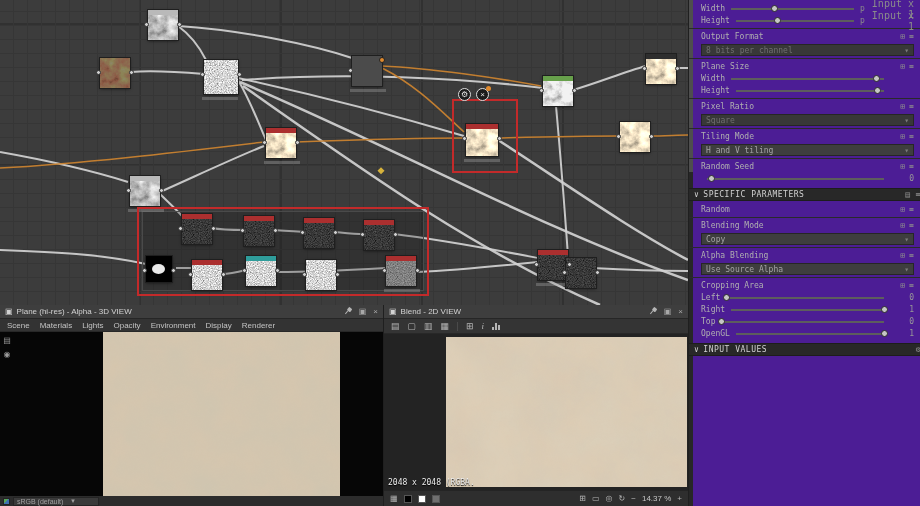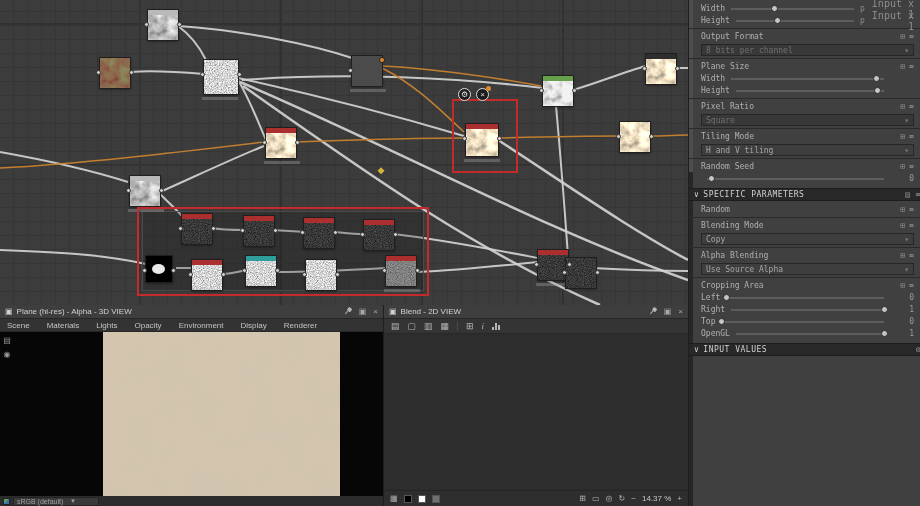--- a/index.html
+++ b/index.html
@@ -29,21 +29,21 @@
   .blobdot{position:absolute;left:6px;top:8px;width:13px;height:10px;background:#e9e9e9;border-radius:50%}
   .t-l{filter:brightness(1.05)} .t-vl{filter:brightness(1.35) contrast(.9)}
   .t-l2{filter:brightness(1.1) contrast(1.15)} .t-m{filter:brightness(.7)}
   .t-d{filter:brightness(.42) contrast(1.4)}
   .t-bg{filter:sepia(.55) brightness(1.12)}
   .t-rb{filter:sepia(.85) saturate(2.4) hue-rotate(-28deg) brightness(.55)}
   .pinbtn{position:absolute;width:13px;height:13px;border-radius:50%;background:#1c1c1c;border:1px solid #dedede;color:#e4e4e4;font-size:8px;line-height:11px;text-align:center;z-index:6}
   .odot2{position:absolute;right:-3px;top:-3px;width:5px;height:5px;border-radius:50%;background:#e08a2e}
 
   
-  .rpanel{position:absolute;left:688px;top:0;width:232px;height:506px;background:#404040;border-left:1px solid #1f1f1f;
+  .rpanel{position:absolute;left:688px;top:0;width:232px;height:506px;background:#4c1d95;border-left:1px solid #1f1f1f;
     font-family:"DejaVu Sans Mono",monospace;font-size:8px;color:#b0b0b0}
   .rscroll{position:absolute;left:0;top:0;width:4px;height:506px;background:#272727}
   .rscroll i{position:absolute;left:0;top:0;width:4px;height:172px;background:#4e4e4e}
   .rp-in{position:absolute;left:12px;right:6px;top:2px}
   .prow{display:flex;align-items:center;height:11px;margin-top:1px;position:relative}
   .plabel{white-space:nowrap}
   .picons{margin-left:auto;display:flex;gap:4px;color:#8d8d8d}
   .pi{cursor:default}
   .slider{flex:1;position:relative;height:8px;margin:0 6px}
   .slider .track{position:absolute;left:0;right:0;top:3px;height:2px;background:#5d5d5d}
@@ -61,21 +61,21 @@
 
   
   .panel{position:absolute;background:#2d2d2d}
   .p3d{left:0;top:305px;width:383px;height:201px}
   .p2d{left:383px;top:305px;width:305px;height:201px;border-left:1px solid #1f1f1f}
   .titlebar{height:14px;background:#3e3e3e;border-bottom:1px solid #262626;display:flex;align-items:center;gap:4px;padding:0 5px;color:#d2d2d2}
   .tb-icons{margin-left:auto;display:flex;gap:7px;align-items:center;color:#a8a8a8}
   .pinshape{position:relative;width:8px;height:9px;transform:rotate(40deg);display:inline-block}
   .pinshape::before{content:"";position:absolute;left:2px;top:0;width:4px;height:4px;background:#b5b5b5;border-radius:1px}
   .pinshape::after{content:"";position:absolute;left:3px;top:4px;width:1px;height:4px;background:#b5b5b5}
-  .menubar{height:13px;background:#333;display:flex;align-items:center;gap:17px;padding:0 7px;color:#c3c3c3;border-bottom:1px solid #282828}
+  .menubar{height:13px;background:#333;display:flex;align-items:center;gap:10px;padding:0 7px;color:#c3c3c3;border-bottom:1px solid #282828}
   .vp3{position:absolute;left:0;top:27px;right:0;bottom:10px;background:#060606;overflow:hidden}
   .vp3 .tex{position:absolute;left:103px;top:0;width:237px;height:100%}
   .strip3{position:absolute;left:1px;top:4px;width:12px;display:flex;flex-direction:column;gap:5px;align-items:center;color:#9a9a9a;font-size:8px;z-index:3}
   .bb3{position:absolute;left:0;bottom:0;right:0;height:10px;background:#2c2c2c;display:flex;align-items:center;gap:3px;padding:0 3px;font-size:7px}
   .cs-icon{width:7px;height:7px;background:linear-gradient(135deg,#58a35a 0 50%,#3e6fb0 50% 100%);border:1px solid #222}
   .csdd{height:9px;min-width:86px;background:#3a3a3a;border:1px solid #242424;display:flex;align-items:center;gap:8px;padding:0 3px;color:#a0a0a0}
   .toolbar2{height:15px;background:#343434;border-bottom:1px solid #282828;display:flex;align-items:center;gap:8px;padding:0 7px;color:#b5b5b5;font-size:9px}
   .tsep{width:1px;height:9px;background:#4a4a4a}
   .iico{font-style:italic;font-family:"Liberation Serif",serif}
   .hist{display:inline-flex;align-items:flex-end;gap:1px;height:8px}
@@ -582,20 +582,28 @@
     <span>▦</span>
     <span class="tsep"></span>
     <span>⊞</span>
     <span class="iico">i</span>
     <span class="hist">
         <i style="height:3px"></i>
         <i style="height:7px"></i>
         <i style="height:5px"></i>
       </span>
   </div>
+  <div class="canvas2">
+    <svg class="tex" viewBox="0 0 241 150" preserveAspectRatio="none">
+      <rect width="241" height="150" fill="#ddd3bd"></rect>
+      <rect width="241" height="150" filter="url(#fBeigeA)"></rect>
+      <rect width="241" height="150" filter="url(#fBeigeB)" opacity="0.6"></rect>
+    </svg>
+    <span class="sizelabel">2048 x 2048 (RGBA.</span>
+  </div>
   <div class="bb2">
     <span>▦</span>
     <span class="swatch" style="background:#000"></span>
     <span class="swatch" style="background:#fff"></span>
     <span class="swatch" style="background:#6f6f6f"></span>
     <span class="zoomgrp">
       <span>⊞</span>
       <span>▭</span>
       <span>◎</span>
       <span>↻</span>

